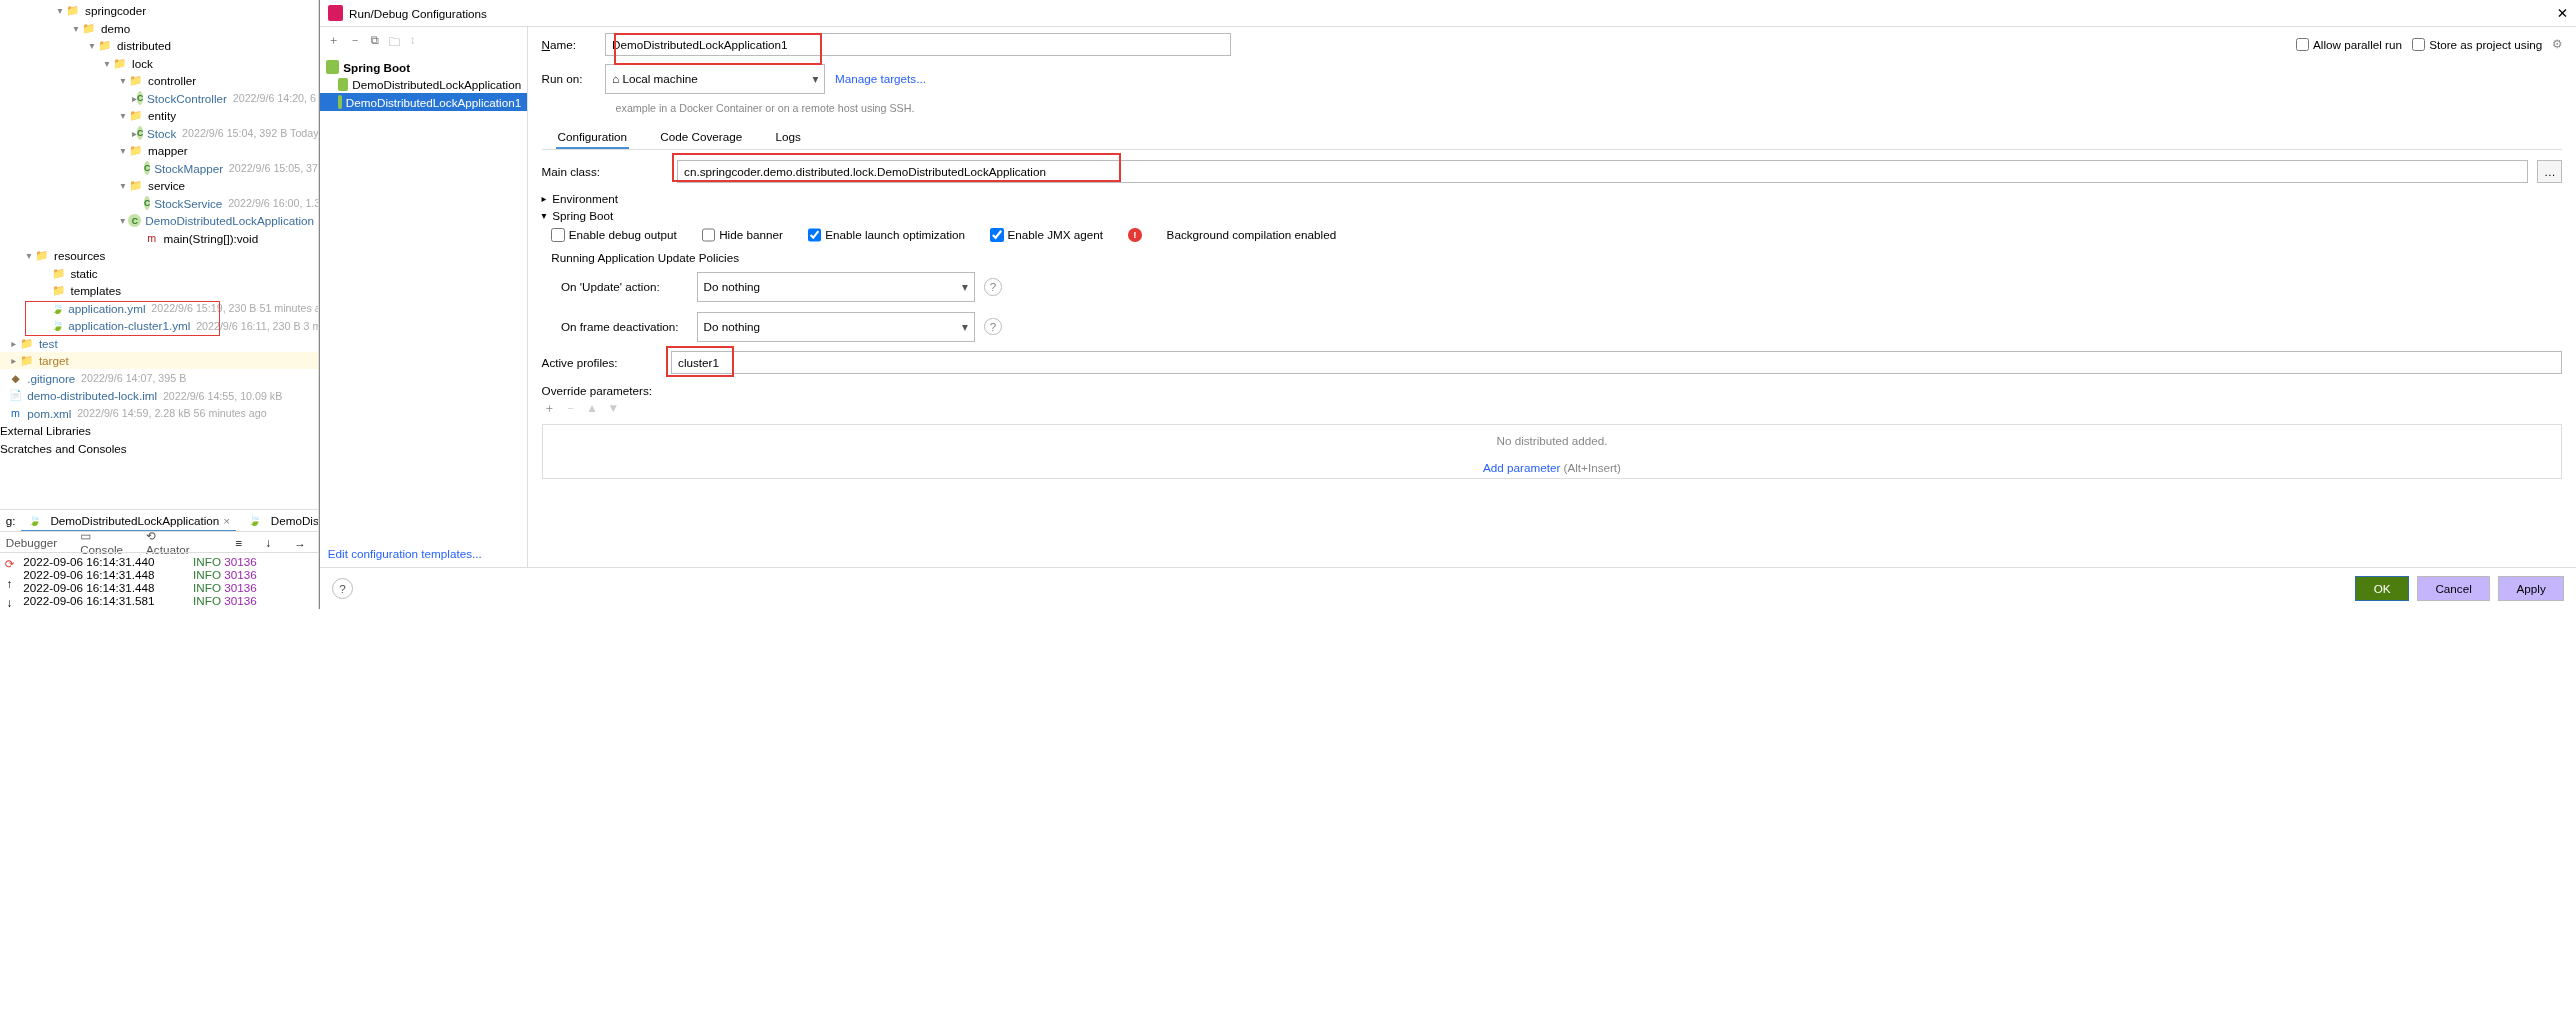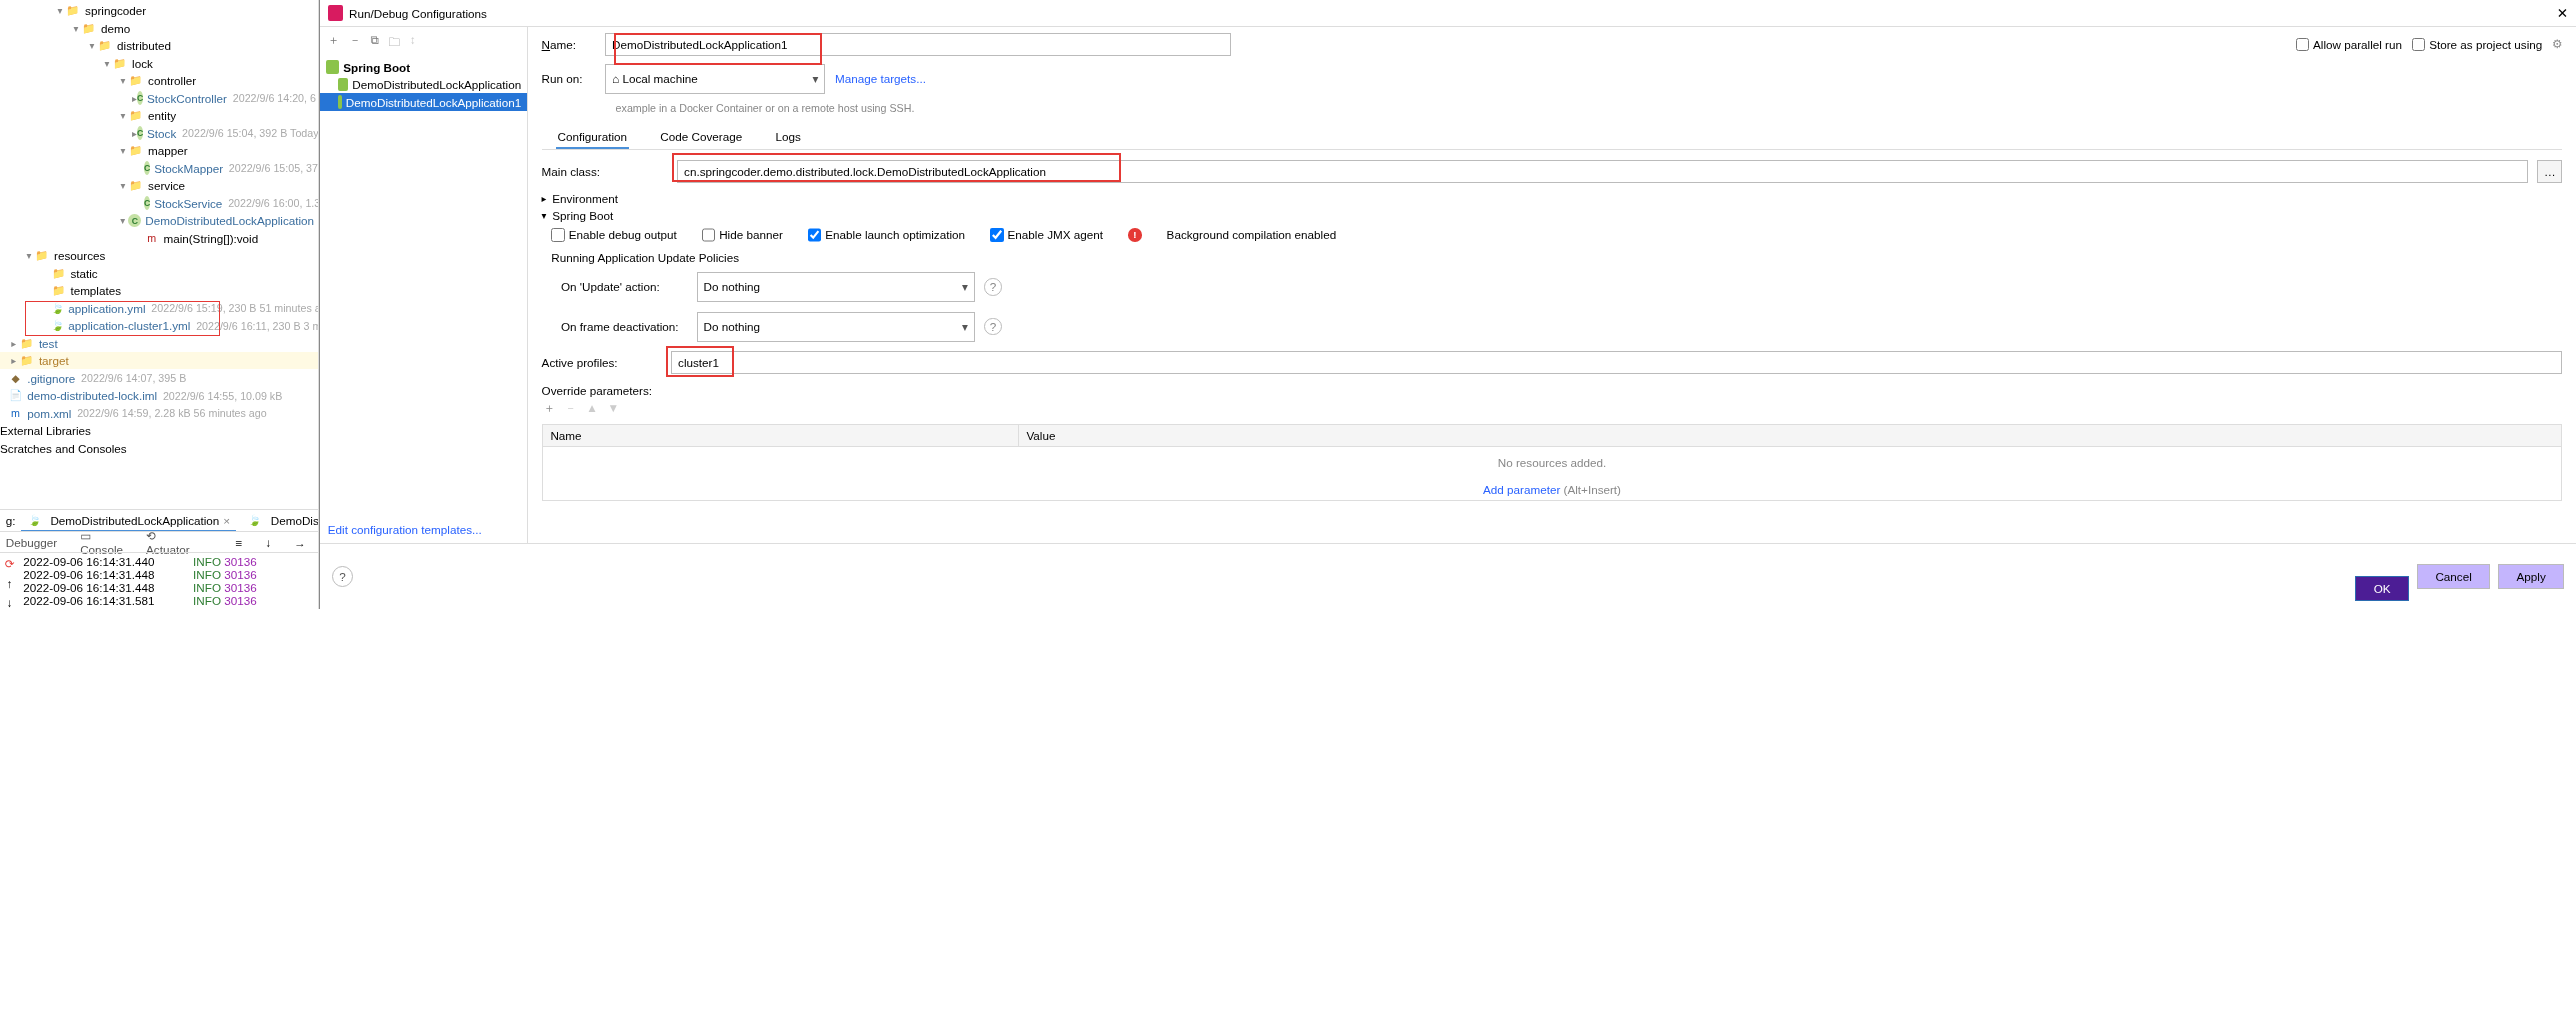--- a/index.html
+++ b/index.html
@@ -100,21 +100,21 @@
 .param-add{text-align:center;padding:3.9px;}
 .param-add a{color:#2962ff;cursor:pointer;}
 .param-add span{color:#888;}
 .param-tb{display:flex;gap:9.7px;padding:3.9px 1.9px;color:#888;}
 
 
 .dlg-footer{display:flex;align-items:center;padding:7.8px 11.7px;border-top:1px solid #ddd;gap:7.8px;}
 .help-round{width:21.4px;height:21.4px;border:1px solid #bbb;border-radius:50%;display:inline-flex;align-items:center;justify-content:center;color:#555;cursor:pointer;}
 .spacer{flex:1;}
 .btn{height:25px;padding:0 17.5px;border:1px solid #bbb;background:#c4b5fd;cursor:pointer;}
-.btn.primary{background:#4c1d95;color:#fff;border-color:#2b6cb0;margin-top:24px;}
+.btn.primary{background:#4d7c0f;color:#fff;border-color:#2b6cb0;}
 
 .targets-link{color:#2962ff;cursor:pointer;}
 
 .left-side-gutter{width:19.4px;border-top:1px solid #ddd;display:flex;flex-direction:column;align-items:center;gap:5.8px;padding-top:3.9px;}
 .left-wrap{display:flex;}
 </style>
 </head>
 <body>
 
 <div class="root">
@@ -424,25 +424,21 @@
           </div>
 
           <div>Override parameters:</div>
           <div class="param-tb">
             <span>＋</span>
             <span style="color:#ccc">－</span>
             <span style="color:#ccc">▲</span>
             <span style="color:#ccc">▼</span>
           </div>
           <div class="param-tbl">
-            <div class="param-hdr">
-              <div class="c1">Name</div>
-              <div>Value</div>
-            </div>
-            <div class="param-empty">No resources added.</div>
+            <div class="param-empty">No distributed added.</div>
             <div class="param-add"><a>Add parameter</a> <span>(Alt+Insert)</span></div>
           </div>
         </div>
       </div>
     </div>
 
     <div class="dlg-footer">
       <span class="help-round">?</span>
       <span class="spacer"></span>
       <button class="btn primary">OK</button>

